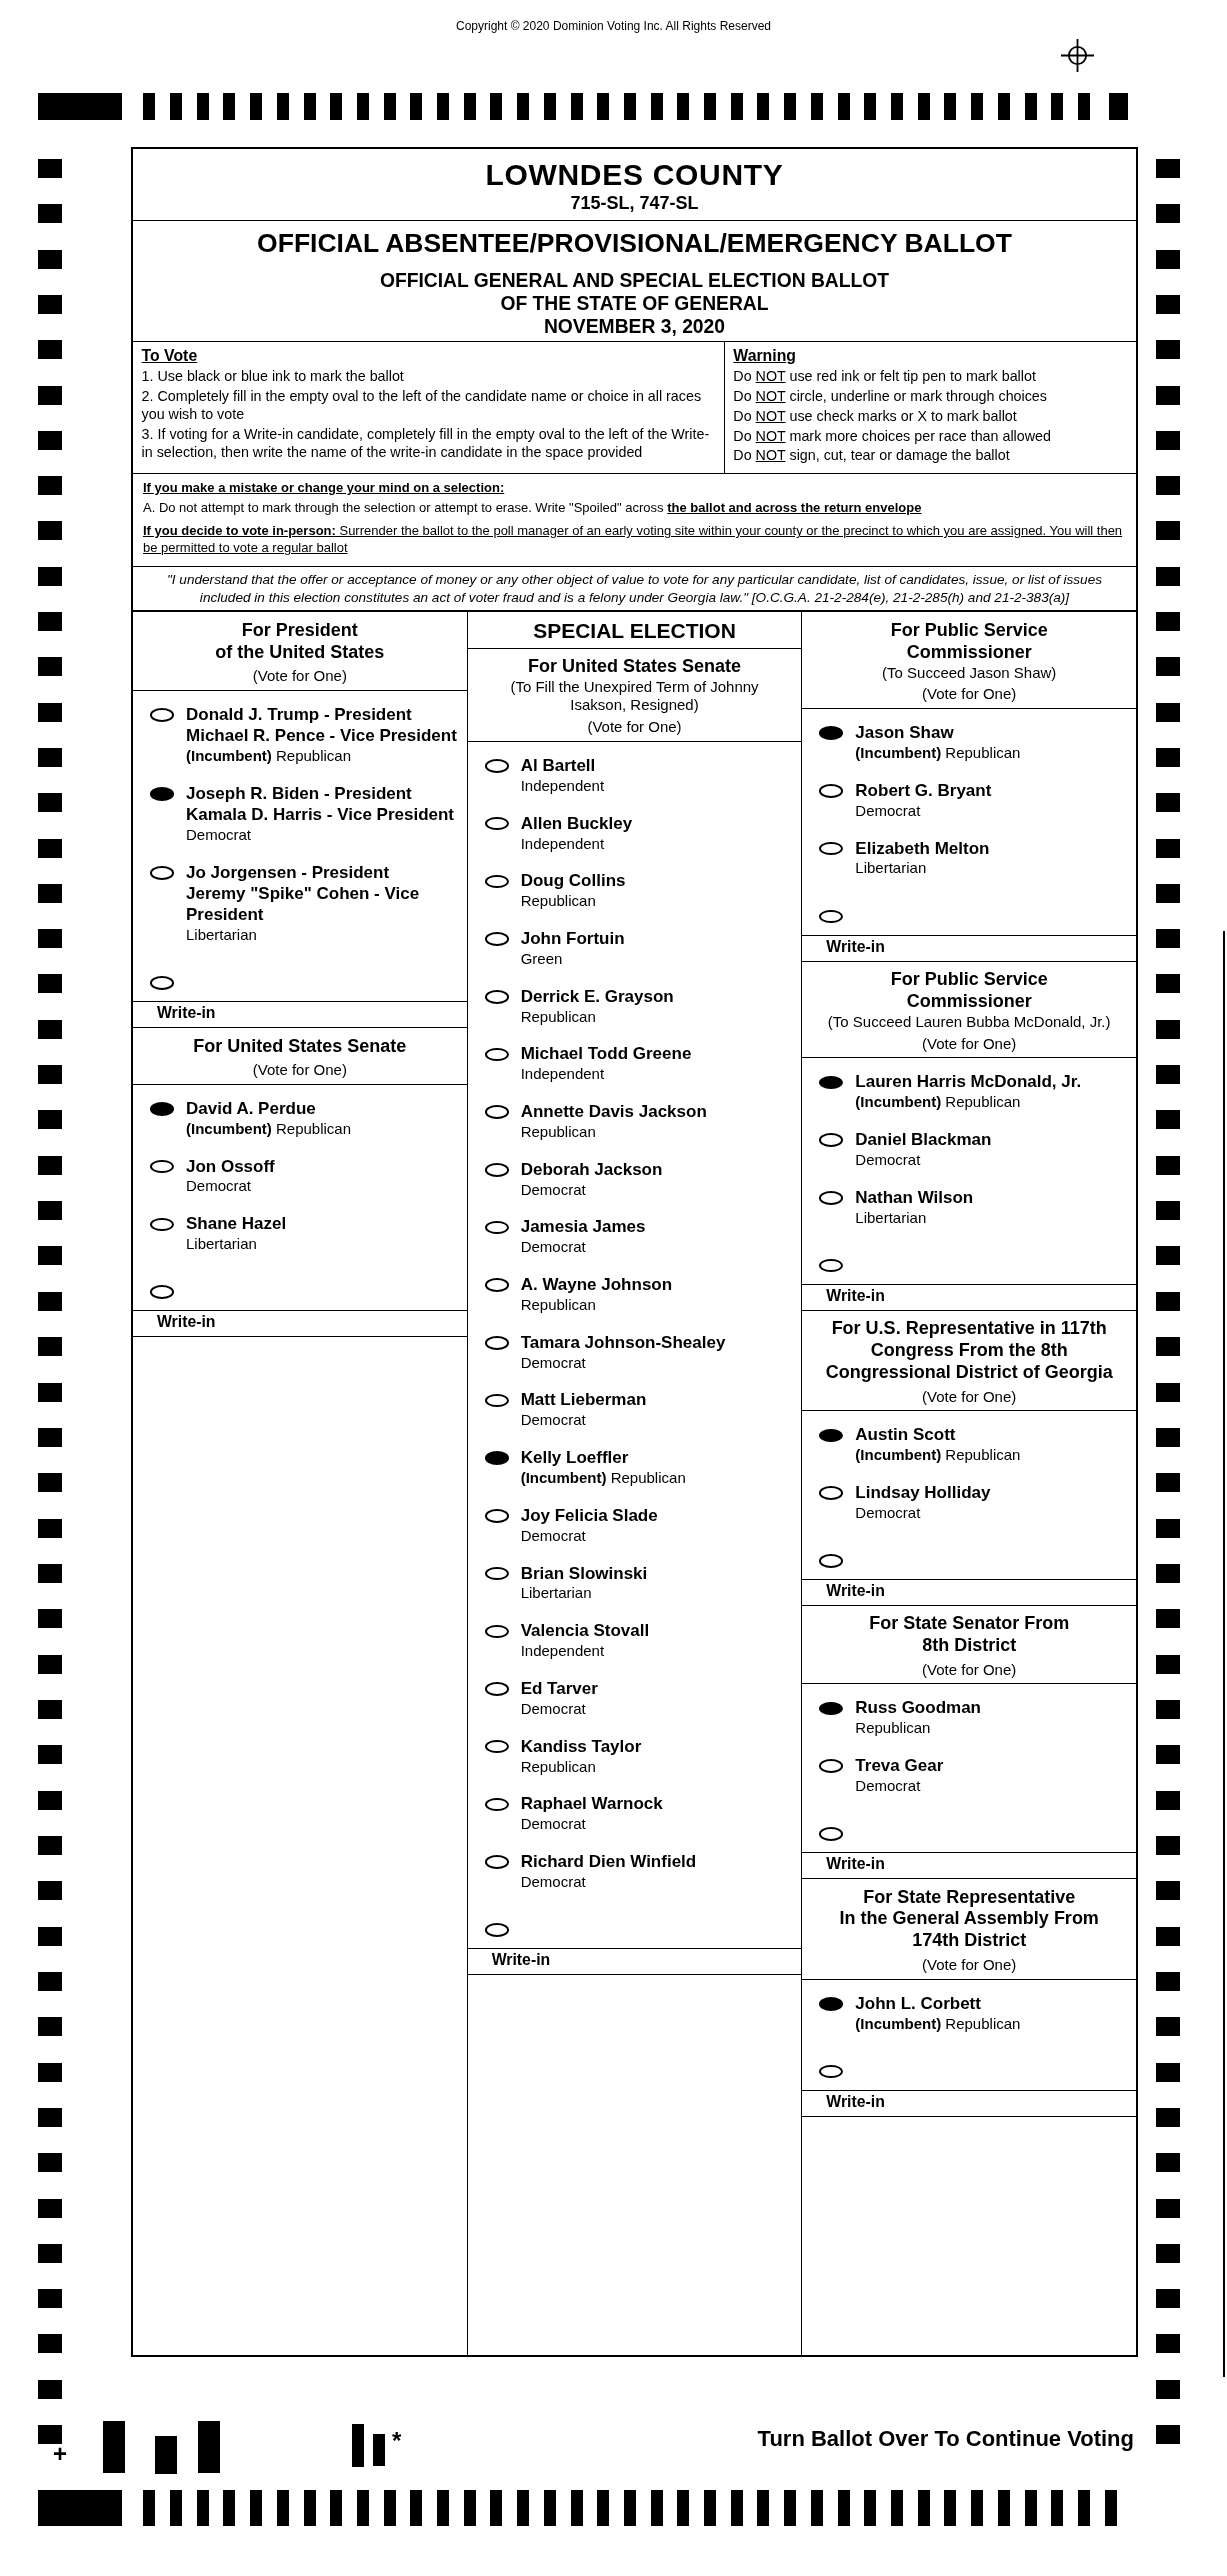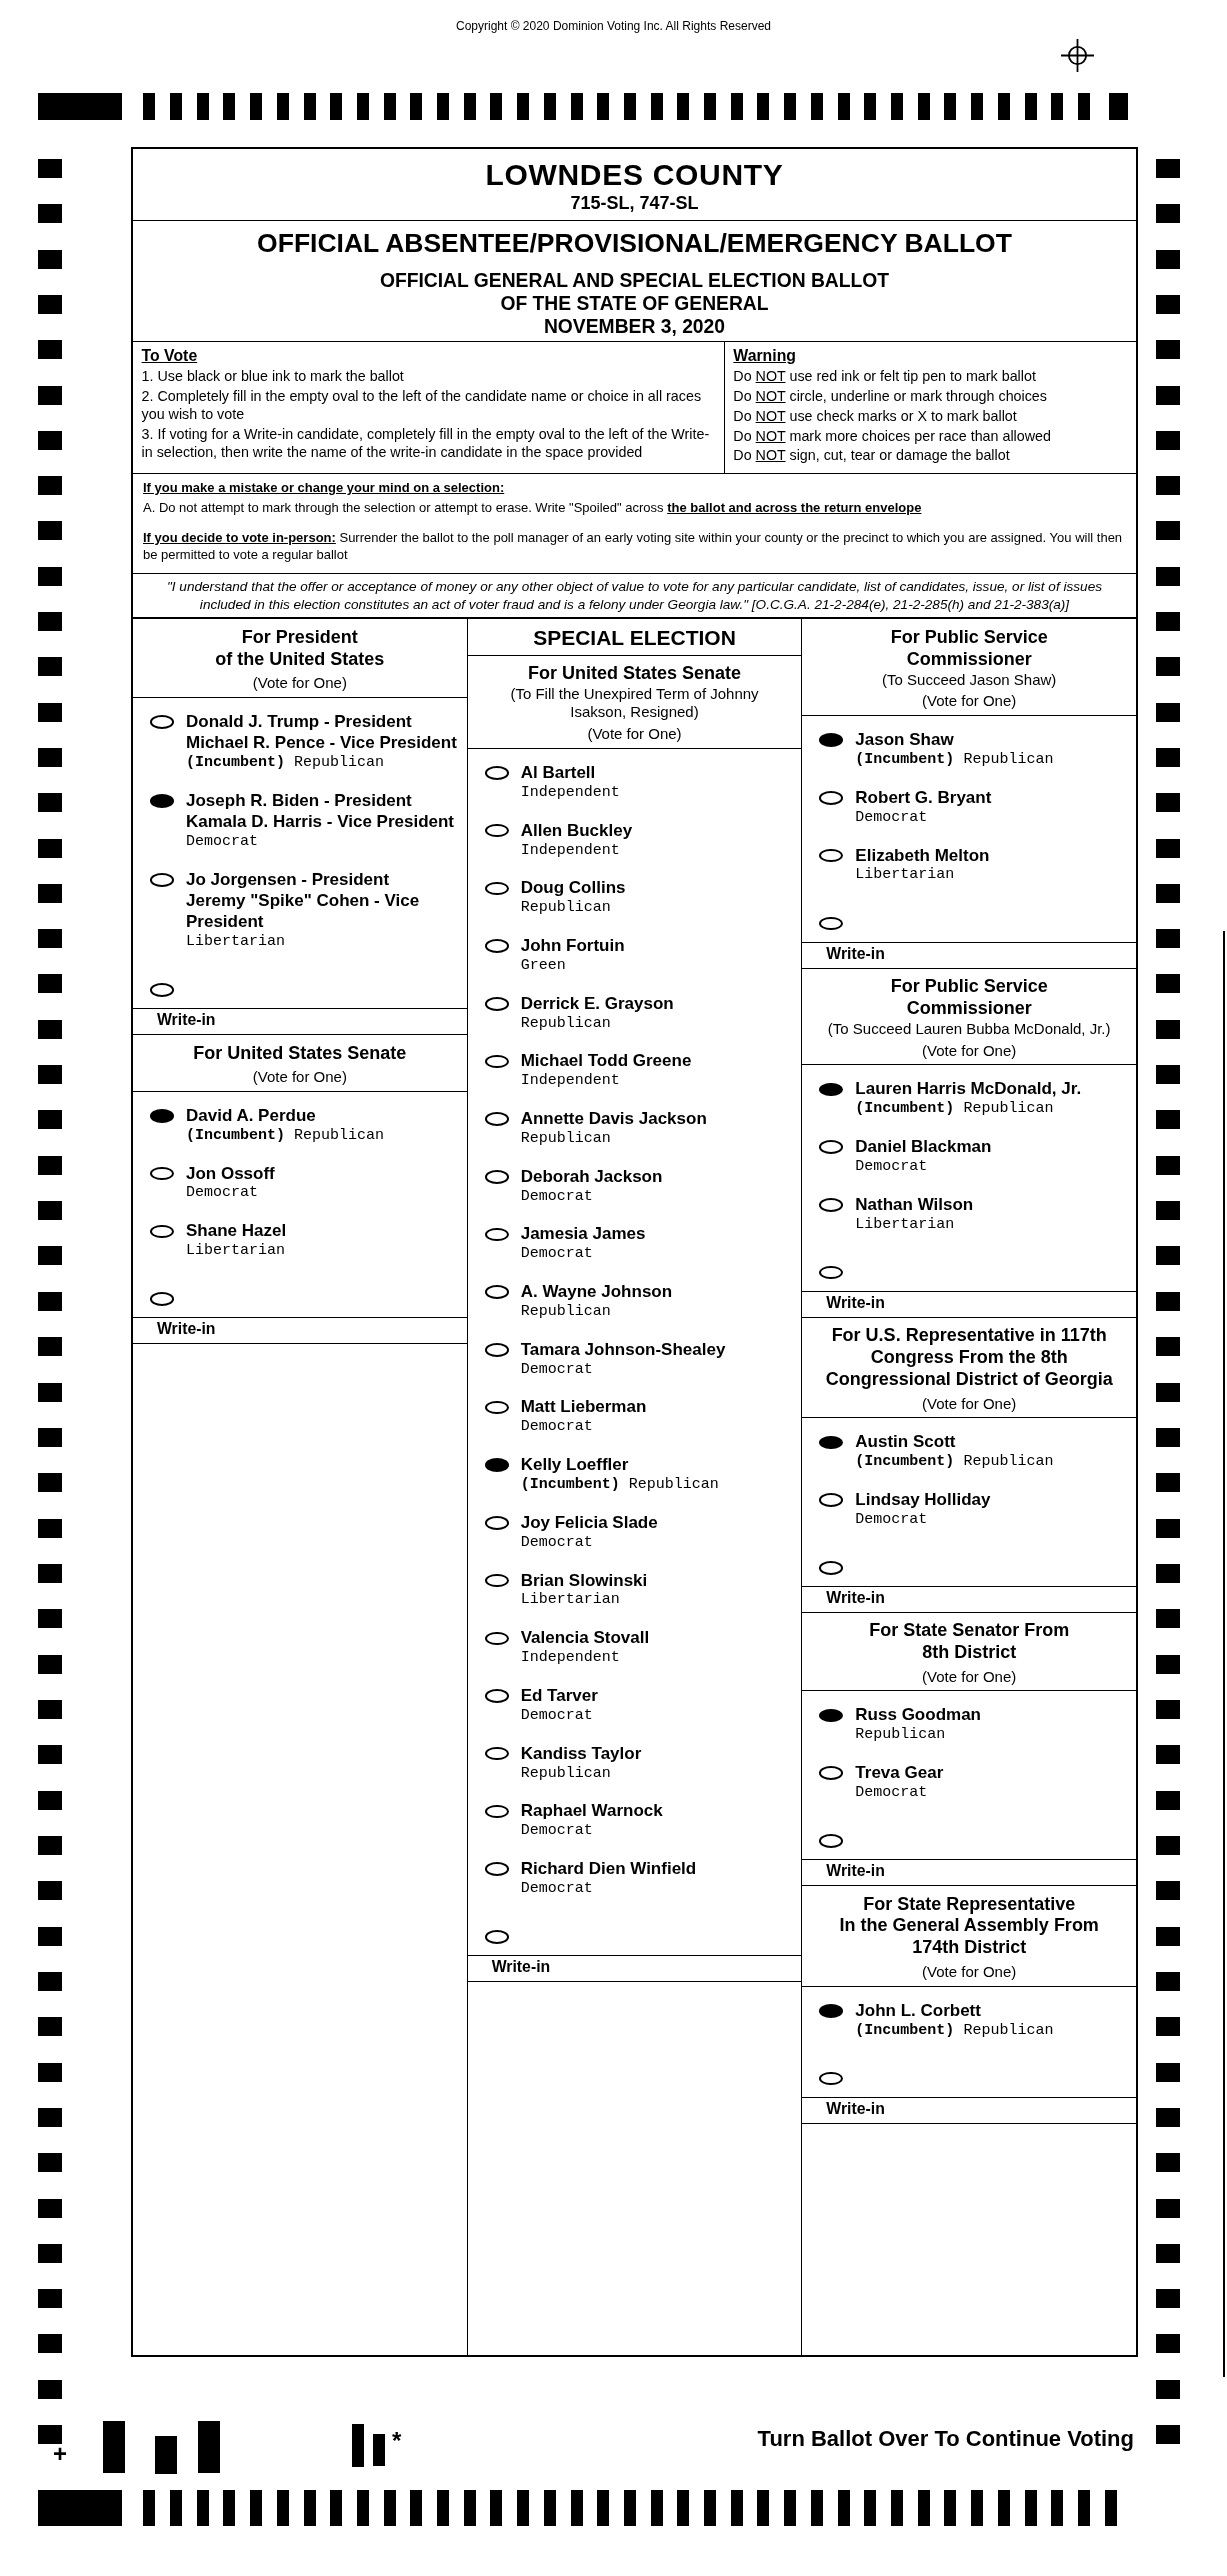--- a/index.html
+++ b/index.html
@@ -26,21 +26,21 @@
   .instr-row { display:flex; border-top:1.4px solid #000; border-bottom:1.4px solid #000; }
   .box-tovote { flex:0 0 59%; border-right:1.4px solid #000; padding:4.3px 8.6px 7.2px; box-sizing:border-box; }
   .box-warning { flex:1; padding:4.3px 8.6px 7.2px; box-sizing:border-box; }
   .box-title { font-size:15.8px; font-weight:bold; text-decoration:underline; margin-bottom:2.9px; }
   .instr-item { font-size:14.3px; line-height:1.28; margin:1.4px 0; }
   .u  { text-decoration:underline; }
   .bu { font-weight:bold; text-decoration:underline; }
 
   .mistake { padding:5.7px 10px 8.6px; font-size:13px; line-height:1.3; }
   .m-line { margin-top:3.6px; }
-  .m-gap { margin-top:13px; }
+  .m-gap { margin-top:6px;text-decoration:underline; }
   .m-title { font-weight:bold; text-decoration:underline; }
 
   .legal { border-top:1.4px solid #000; border-bottom:2.1px solid #000; font-style:italic;
            font-size:13.6px; line-height:1.3; text-align:center; padding:4.3px 29px; }
 
   .contest-area { flex:1; display:flex; align-items:stretch; }
   .col { flex:1 1 0; min-width:0; border-right:1.8px solid #000; }
   .col:last-child { border-right:none; }
   .banner { font-size:21px; font-weight:bold; text-align:center; padding:6.4px 0 5px; border-bottom:1.8px solid #000; }
   .contest { border-bottom:1.8px solid #000; }
@@ -48,21 +48,21 @@
   .c-title { font-size:18px; font-weight:bold; line-height:1.22; }
   .c-sub  { font-size:15px; line-height:1.22; }
   .c-vote { font-size:15px; margin-top:3.6px; }
   .cand { display:flex; margin:13px 0 17px; }
   .cand.writein-oval { margin:27px 0 11.5px; }
   .oval-cell { flex:0 0 53px; box-sizing:border-box; padding-left:17px; padding-top:4.3px; }
   .oval { width:24px; height:13.6px; border:2.1px solid #000; border-radius:50%; box-sizing:border-box; }
   .oval.filled { background:#000; }
   .cand-text { flex:1; padding-right:5.7px; }
   .cand-name { font-size:17px; font-weight:bold; line-height:1.25; }
-  .cand-party { font-size:15px; line-height:1.25; margin-top:0.7px;font-family:Liberation Mono, monospace; }
+  .cand-party { font-size:15px; line-height:1.25; margin-top:0.7px; }
   .inc { font-weight:bold; }
   .writein-label { border-top:1.4px solid #000; font-size:15.8px; font-weight:bold; padding:2.1px 0 5px 24px; }
 
   .turnover { position:absolute; top:2426px; right:93px; font-size:22px; font-weight:bold; }
   .plus { position:absolute; left:53px; top:2440px; font-size:24px; font-weight:bold; }
   .star { position:absolute; left:392px; top:2427px; font-size:24px; font-weight:bold; }
   .edge-artifact { position:absolute; right:2.1px; top:931px; width:2.1px; height:1446px; background:#000; }
 </style>
 </head>
 <body>

